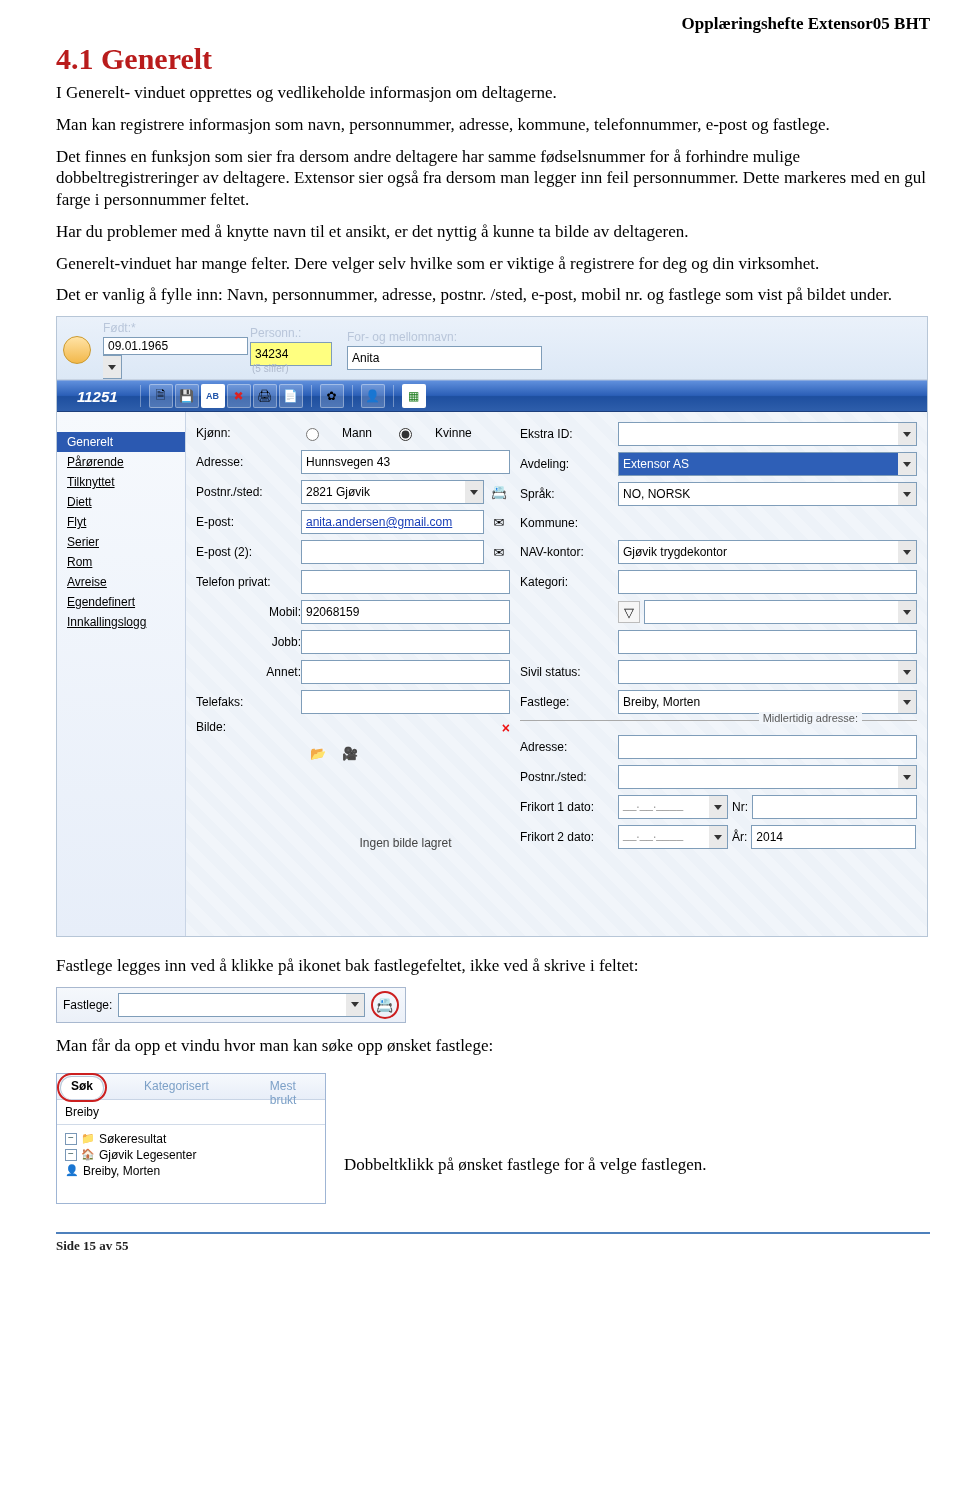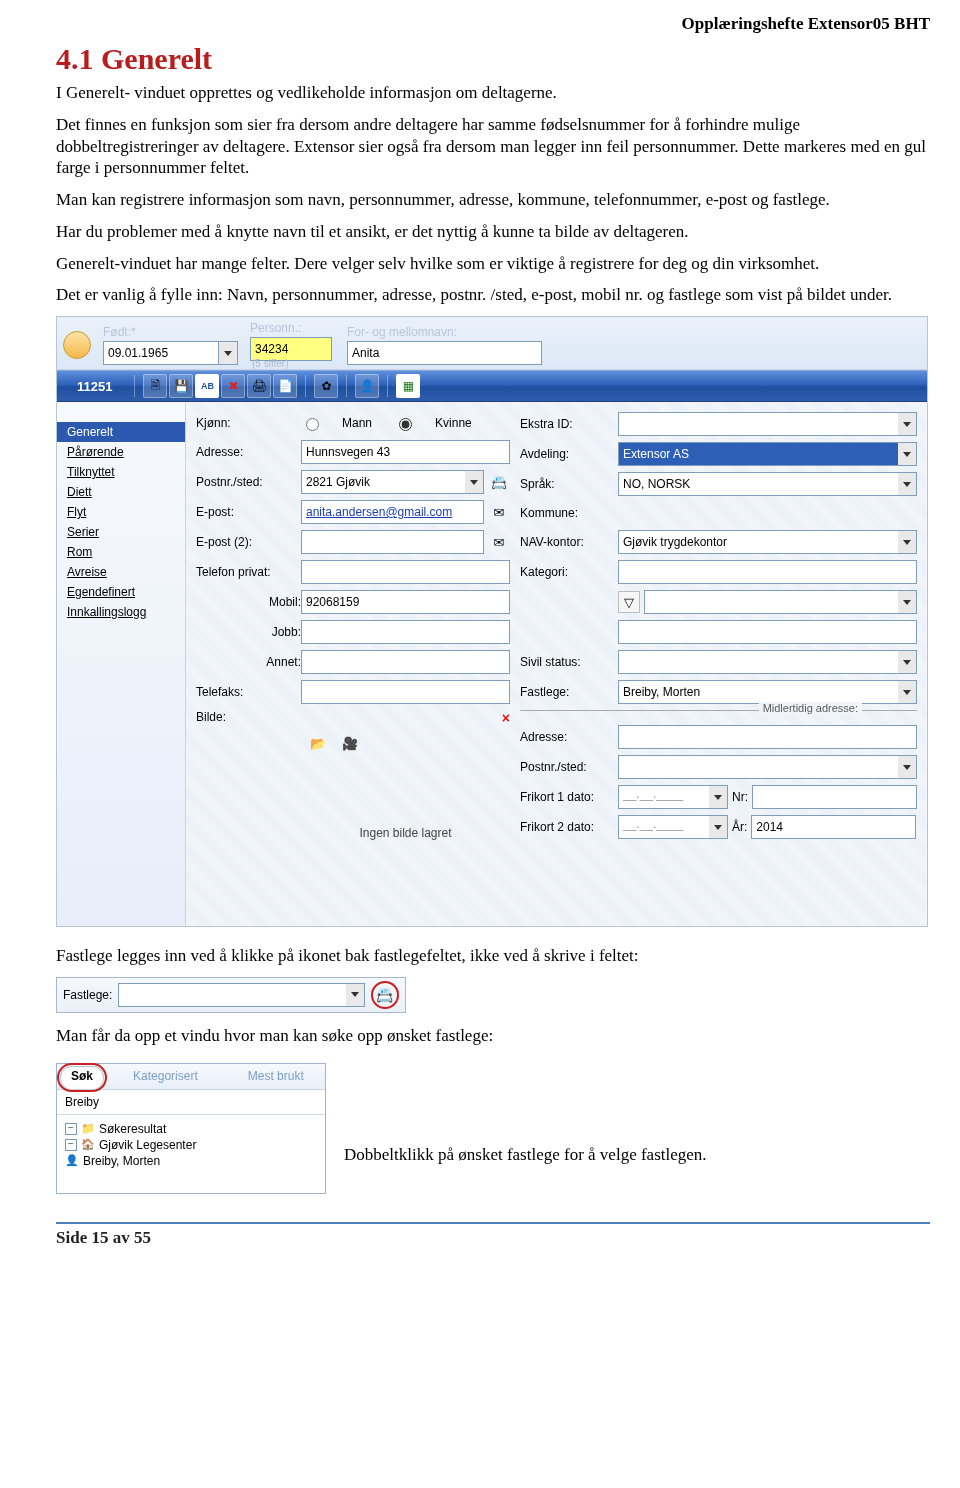--- a/index.html
+++ b/index.html
@@ -1,42 +1,42 @@
 <!DOCTYPE html>
 <html><head>
 <meta charset="utf-8">
 <style>
   body { margin:0; font-family: Georgia, 'Times New Roman', serif; font-size:17px; color:#000; background:#fff; width:960px; }
   .page { padding: 14px 30px 12px 56px; box-sizing:border-box; }
   .header-right { text-align:right; font-weight:bold; font-size:17px; margin-bottom:8px; }
   h2.section { font-family: Georgia, serif; font-size:30px; color:#b91c1c; font-weight:bold; margin:0 0 6px 0; }
   p { margin:0 0 10px 0; line-height:1.28; }
-  .footer { margin-top:24px; border-top:2px solid #4E80BC; padding-top:4px; font-family: Georgia, serif; font-weight:bold; font-size:17px; color:#222; }
+  .footer { margin-top:24px; border-top:2px solid #4E80BC; padding-top:4px; font-family: Georgia, serif; font-weight:bold; font-size:13px; color:#222; }
   
   .app { font-family: Tahoma, Verdana, Arial, sans-serif; font-size:12px; color:#000; border:1px solid #b7c6d7; width:870px; margin:6px 0 18px 0; background:#fff; }
   .titlebar { display:flex; align-items:center; gap:12px; padding:4px 6px 0 6px;
     background: linear-gradient(#eaf1fa,#dce8f6); color:#cfd7e4; border-bottom:1px solid #c7d3e3; }
   .titlebar .lbl { color:#b9c6da; font-size:12px; margin-bottom:2px; }
   .titlebar .lbl.req::after { content:'*'; }
   .titlebar input { background:#fff; border:1px solid #7f9db9; height:20px; padding:1px 4px; font-family:inherit; font-size:12px; }
   .titlebar .g1 { flex:0 0 26px; display:flex; align-items:center; justify-content:center; }
   .titlebar .g2 { flex:0 0 135px; }
   .titlebar .g3 { flex:0 0 85px; }
   .titlebar .g4 { flex:0 0 195px; }
   .titlebar .g5 { flex:1 1 auto; }
   .personn-yellow input { background:#ffff80; }
   .sub5 { font-size:10px; color:#aeb9cc; margin-top:-3px; margin-left:2px; }
-  .date-combo { display:flex; }
+  .date-combo { display:flex;flex-direction:column; }
   .date-combo input { width:100%; }
   .drop-btn { width:18px; height:22px; background:#e9e9e9; border:1px solid #7f9db9; border-left:none; display:flex; align-items:center; justify-content:center; }
   .drop-btn::after { content:''; border-left:4px solid transparent; border-right:4px solid transparent; border-top:5px solid #333; }
   .toolbar { display:flex; align-items:stretch; height:30px;
     background: linear-gradient(#5F8FDC,#2B5FB7 48%,#1E4F9F 52%,#2E5EAB);
     border-top:1px solid #88a9de; border-bottom:1px solid #1d3f7c; }
-  .toolbar .file-num { color:#fff; font-weight:bold; padding:8px 20px; display:flex; align-items:center; font-size:13px; }
+  .toolbar .file-num { color:#fff; font-weight:bold; padding:8px 20px; display:flex; align-items:center; font-size:15px;font-style:italic; }
   .toolbar .sep { width:1px; background:rgba(255,255,255,.35); margin:4px 2px; }
   .tb-icons { display:flex; align-items:center; gap:2px; padding:0 6px; }
   .tb-btn { width:22px; height:22px; display:flex; align-items:center; justify-content:center;
     border:1px solid rgba(255,255,255,.35); background:rgba(255,255,255,.18); border-radius:2px; font-size:12px; }
   .body-area { display:flex; }
   .sidebar { width:130px; background:linear-gradient(#f6f9fd,#e7eef9); border-right:1px solid #c8d4e5; padding:20px 0; }
   .sidebar a { display:block; padding:3px 10px; color:#000; text-decoration:underline; font-size:12px; }
   .sidebar a.active { background:#2B59B1; color:#fff; text-decoration:none; } 
   .form-area { flex:1; padding:10px 10px 12px 10px;
     background: repeating-linear-gradient(45deg,#f1f5fa 0 10px,#edf2f8 10px 20px); }
@@ -67,43 +67,43 @@
     background:linear-gradient(#f5f8fc,#ebf0f8); margin:6px 0 12px 0; box-sizing:border-box; }
   .snip2 .combo { flex:1; display:flex; }
   .snip2 .txt { height:20px; }
   .circled { width:24px; height:24px; border:2px solid #cc1f1f; border-radius:14px;
     display:flex; align-items:center; justify-content:center; font-size:14px; }
   
   .snip3 { width:268px; border:1px solid #9fb5d4; font-family: Tahoma, sans-serif; font-size:12px;
     margin:6px 0 4px 0; }
   .snip3 .tabs { display:flex; background:linear-gradient(#f6f9fd,#e8eef8); border-bottom:1px solid #c8d4e5; height:25px; }
   .snip3 .tab { padding:4px 20px; color:#7ca0c7; border:1px solid transparent; border-bottom:none;
-    background:transparent; margin-left:8px; border-radius:3px 3px 0 0; }
+    background:transparent; margin-left:19px; border-radius:3px 3px 0 0; }
   .snip3 .tab.active { background:#fff; border-color:#b7c6d7; color:#000; font-weight:bold; position:relative;
     outline:2px solid #cc1f1f; outline-offset:1px; border-radius:12px; padding:2px 10px; margin:2px 0 0 3px; }
   .snip3 .searchval { padding:5px 8px; border-bottom:1px solid #d0dae8; background:#fff; }
   .snip3 .tree { padding:6px 8px 24px 8px; background:#fff; }
   .snip3 .tree .ln { display:flex; align-items:center; gap:4px; padding:1px 0; }
   .snip3 .ind1 { padding-left:12px; }
   .snip3 .ind2 { padding-left:28px; }
   .snip3 .ind3 { padding-left:44px; }
   .t-icon { width:14px; height:12px; display:inline-flex; align-items:center; justify-content:center; font-size:11px; }
   .exp { width:10px; height:10px; border:1px solid #7a98b7; font-size:10px; line-height:8px; text-align:center; color:#355; }
   .snip3-wrap { display:flex; align-items:flex-start; gap:18px; }
   .snip3-caption { flex:1; padding-top:88px; }
 </style>
 </head>
 <body>
 
 <div class="page">
   <div class="header-right">Opplæringshefte Extensor05 BHT</div>
   <h2 class="section">4.1 Generelt</h2>
   <p>I Generelt- vinduet opprettes og vedlikeholde informasjon om deltagerne.</p>
+  <p>Man kan registrere informasjon som navn, personnummer, adresse, kommune, telefonnummer, e-post og fastlege.</p>
   <p>Det finnes en funksjon som sier fra dersom andre deltagere har samme fødselsnummer for å forhindre mulige dobbeltregistreringer av deltagere. Extensor sier også fra dersom man legger inn feil personnummer. Dette markeres med en gul farge i personnummer feltet.</p>
-  <p>Man kan registrere informasjon som navn, personnummer, adresse, kommune, telefonnummer, e-post og fastlege.</p>
   <p>Har du problemer med å knytte navn til et ansikt, er det nyttig å kunne ta bilde av deltageren.</p>
   <p>Generelt-vinduet har mange felter. Dere velger selv hvilke som er viktige å registrere for deg og din virksomhet.</p>
   <p>Det er vanlig å fylle inn: Navn, personnummer, adresse, postnr. /sted, e-post, mobil nr. og fastlege som vist på bildet under.</p>
 
   <div class="app">
 
     <div class="titlebar">
       <div class="g1">
         <div style="width:26px;height:26px;border-radius:50%;background:linear-gradient(#ffe3a6,#f2b84b);border:1px solid #cc9a2e;"></div>
       </div>

